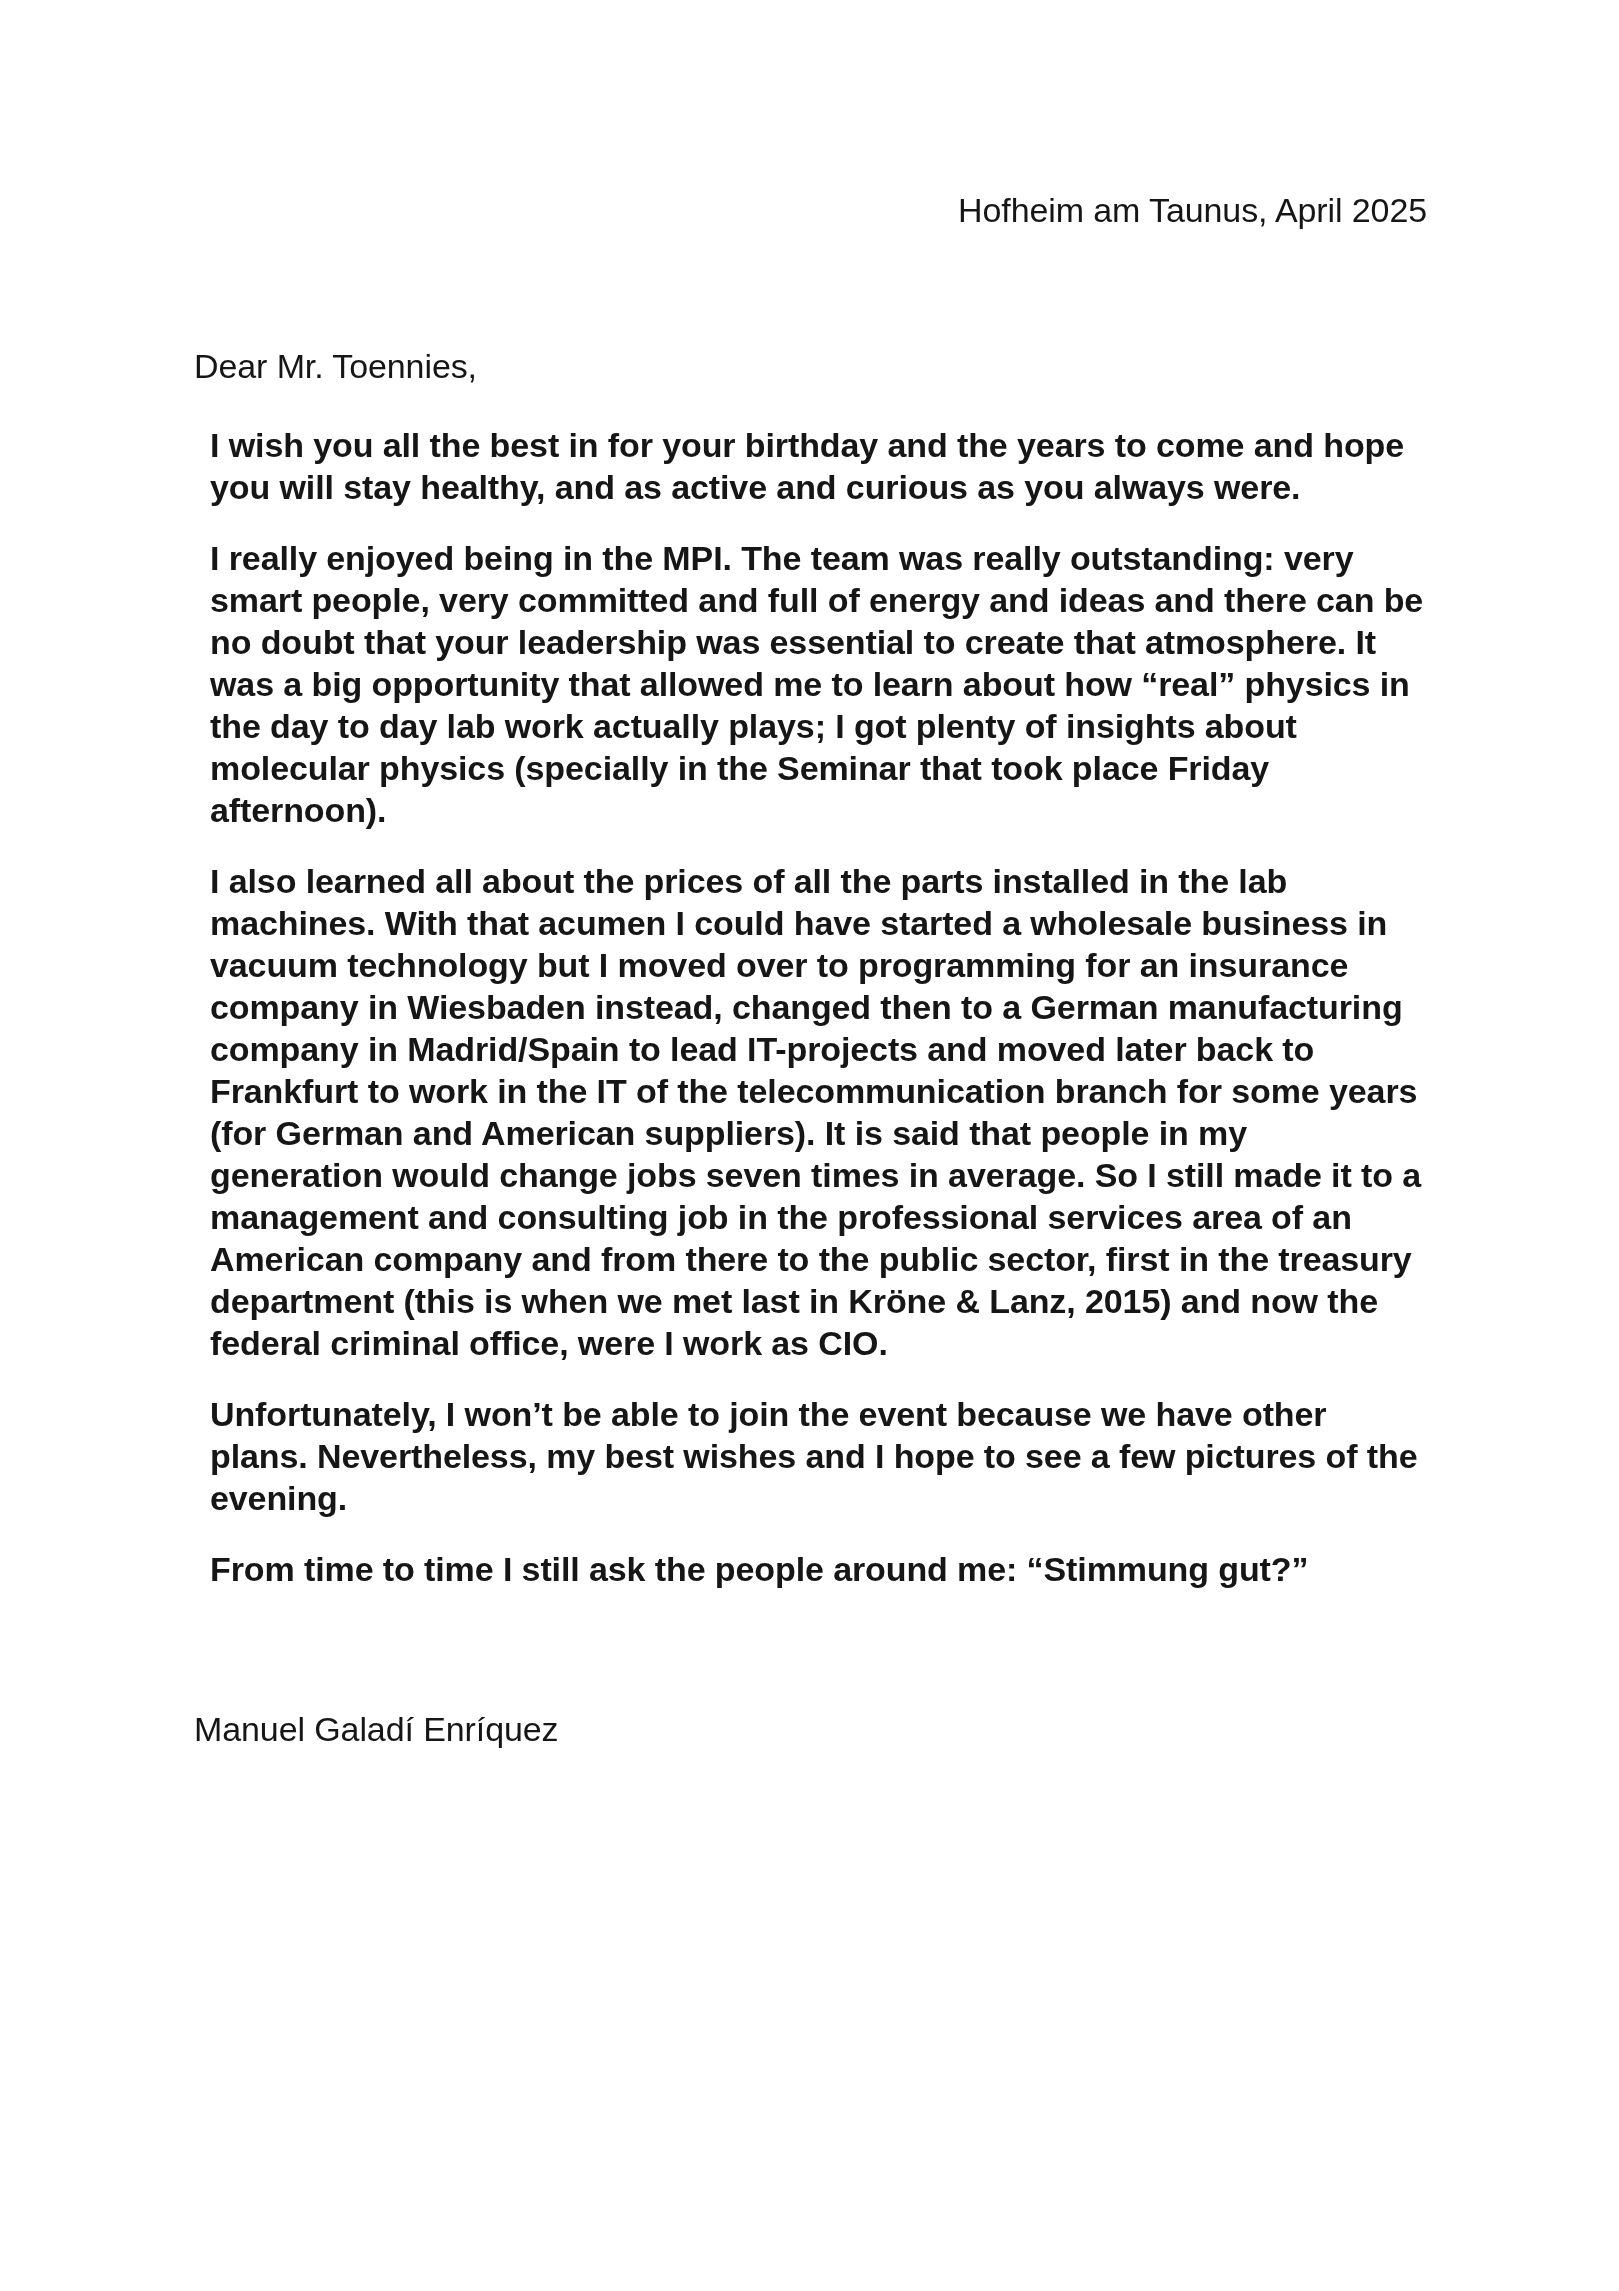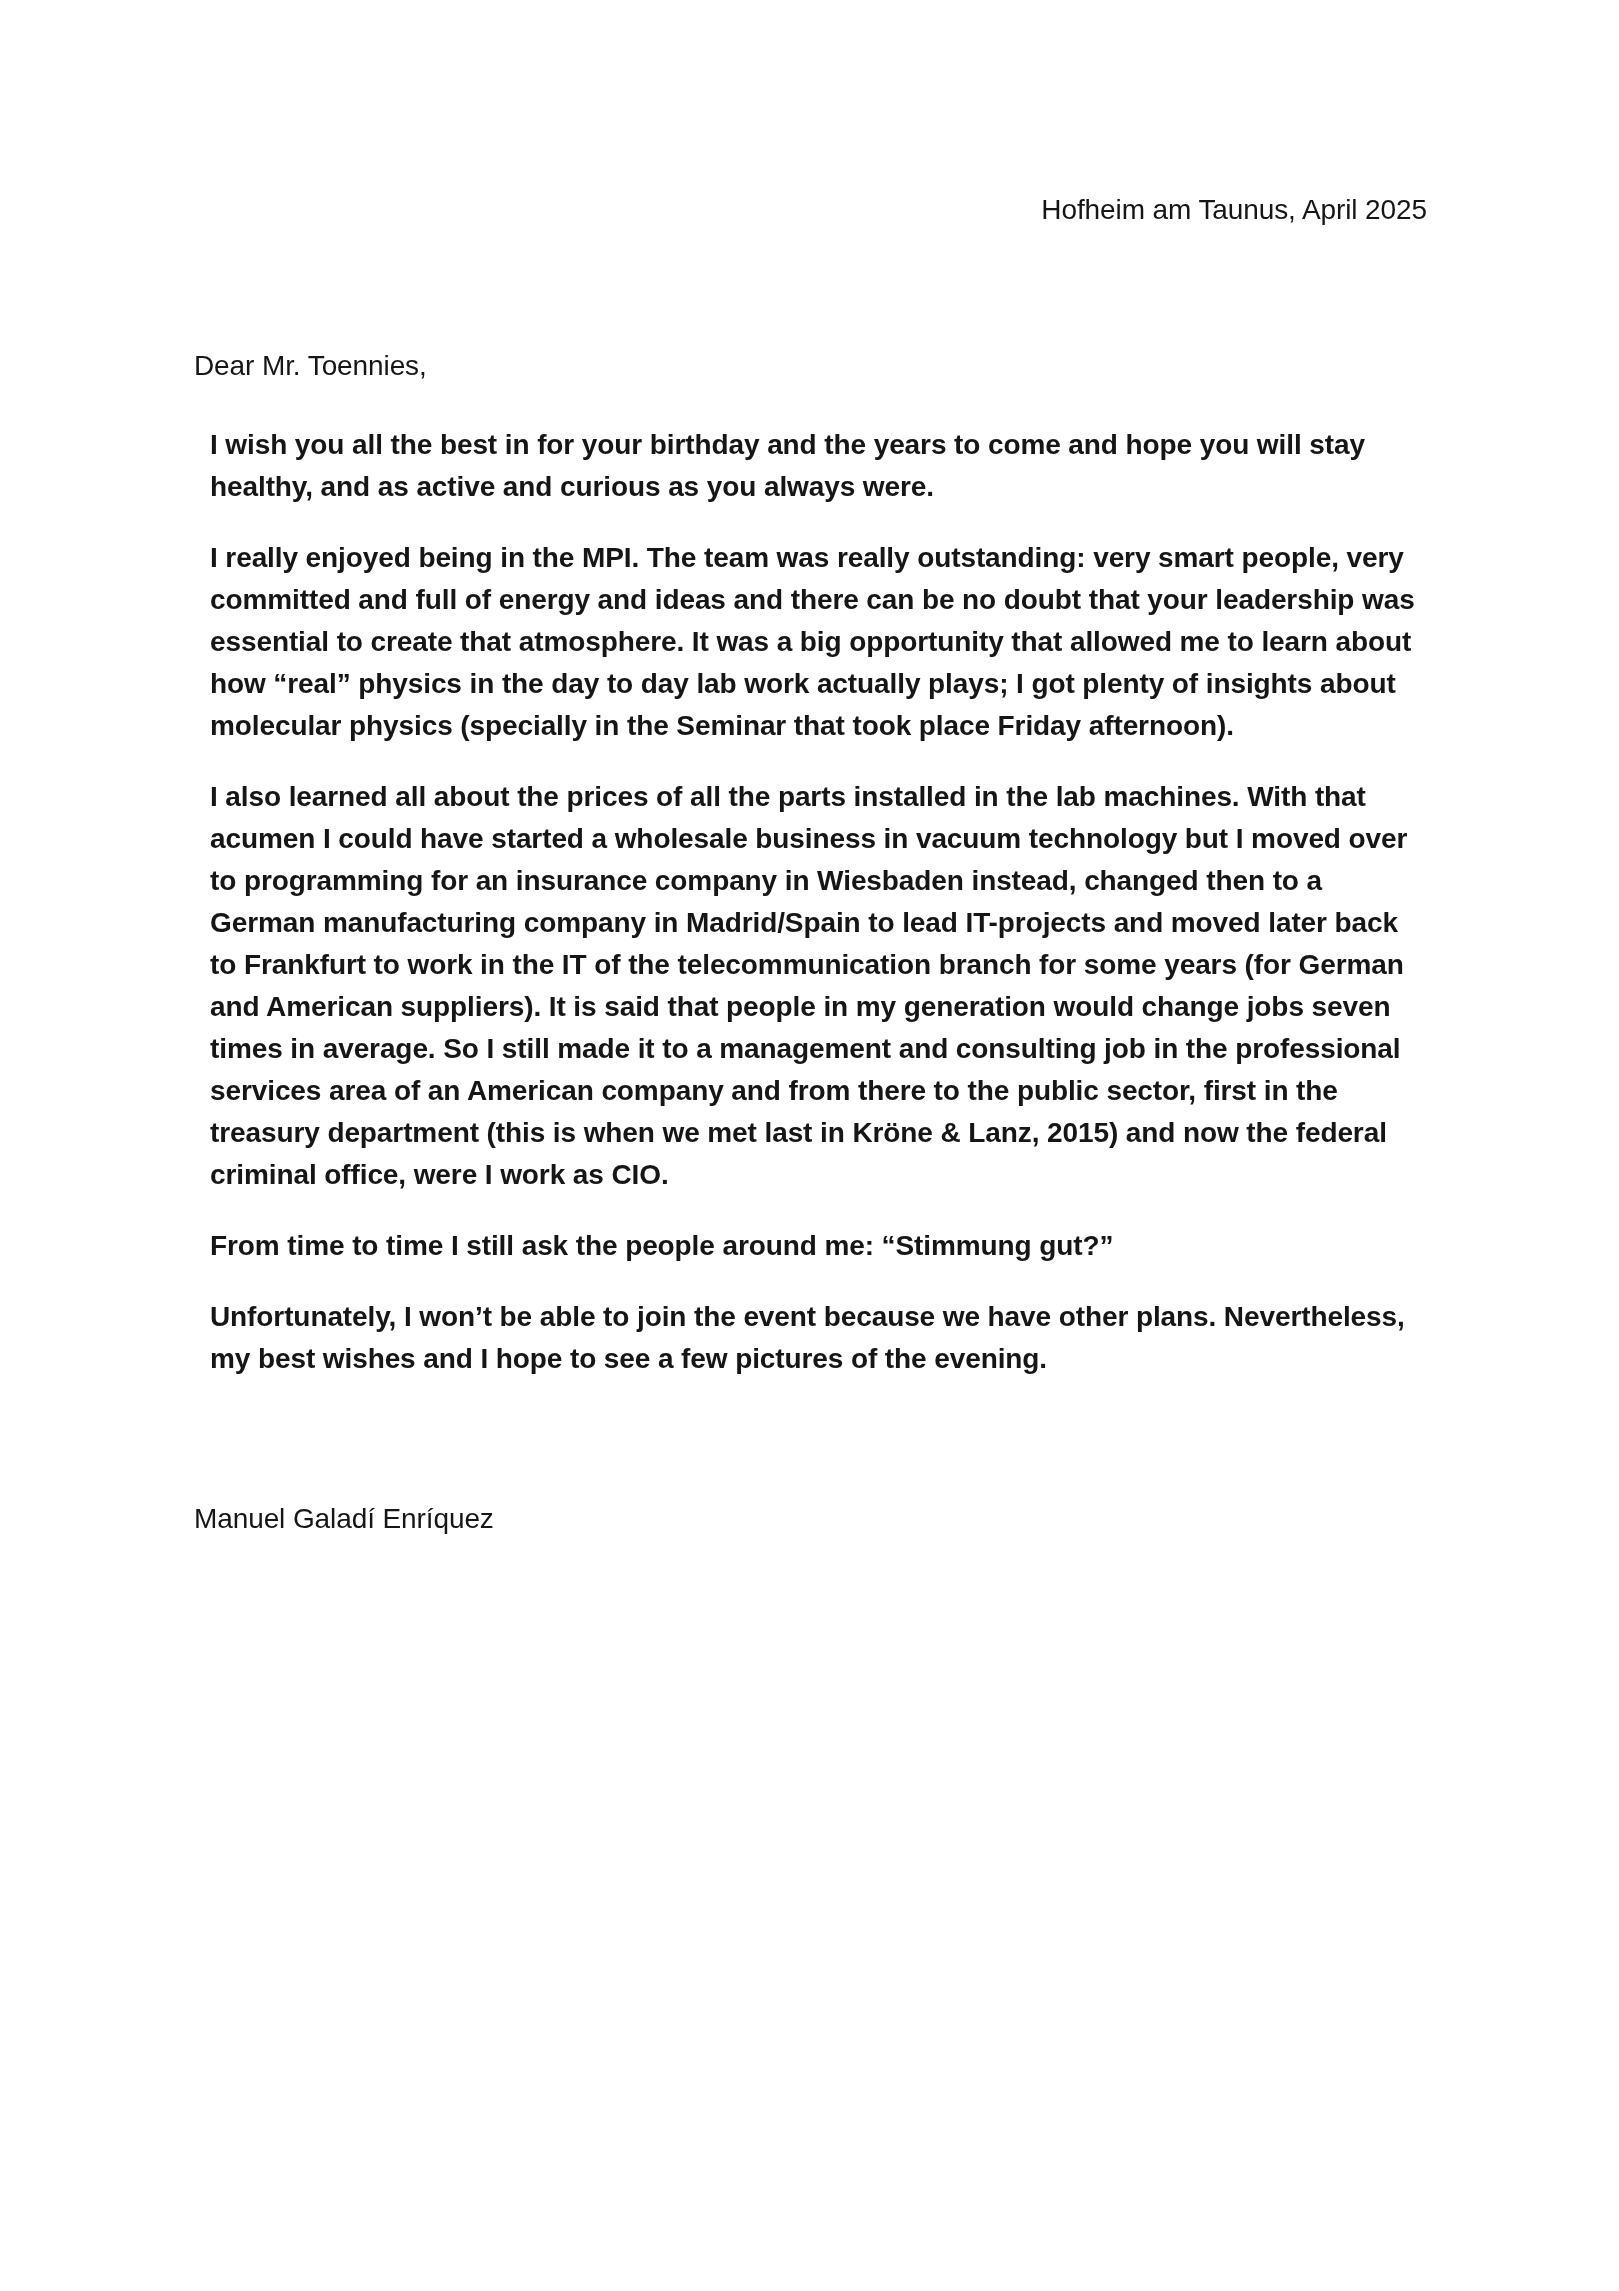--- a/index.html
+++ b/index.html
@@ -14,21 +14,21 @@
     background: #ffffff;
     overflow: hidden;
     font-family: "Liberation Sans", "DejaVu Sans", sans-serif;
     color: #161616;
   }
   .content {
     position: absolute;
     left: 194px;
     top: 189px;
     width: 1233px;
-    font-size: 28px;
+    font-size: 34px;
     line-height: 42px;
     letter-spacing: -0.1px;
   }
   .dateline {
     text-align: right;
     margin: 0 0 114px 0;
   }
   .salutation {
     margin: 0 0 37px 0;
   }
@@ -48,20 +48,20 @@
     <div class="dateline">Hofheim am Taunus, April 2025</div>
 
     <div class="salutation">Dear Mr. Toennies,</div>
 
     <p>I wish you all the best in for your birthday and the years to come and hope you will stay healthy, and as active and curious as you always were.</p>
 
     <p>I really enjoyed being in the MPI. The team was really outstanding: very smart people, very committed and full of energy and ideas and there can be no doubt that your leadership was essential to create that atmosphere. It was a big opportunity that allowed me to learn about how “real” physics in the day to day lab work actually plays; I got plenty of insights about molecular physics (specially in the Seminar that took place Friday afternoon).</p>
 
     <p>I also learned all about the prices of all the parts installed in the lab machines. With that acumen I could have started a wholesale business in vacuum technology but I moved over to programming for an insurance company in Wiesbaden instead, changed then to a German manufacturing company in Madrid/Spain to lead IT-projects and moved later back to Frankfurt to work in the IT of the telecommunication branch for some years (for German and American suppliers). It is said that people in my generation would change jobs seven times in average. So I still made it to a management and consulting job in the professional services area of an American company and from there to the public sector, first in the treasury department (this is when we met last in Kröne &amp; Lanz, 2015) and now the federal criminal office, were I work as CIO.</p>
 
+    <p>Unfortunately, I won’t be able to join the event because we have other plans. Nevertheless, my best wishes and I hope to see a few pictures of the evening.</p>
+
     <p>From time to time I still ask the people around me: “Stimmung gut?”</p>
-
-    <p>Unfortunately, I won’t be able to join the event because we have other plans. Nevertheless, my best wishes and I hope to see a few pictures of the evening.</p>
 
     <div class="signature">Manuel Galadí Enríquez</div>
   </div>
 </div>
 
 
 </body></html>

